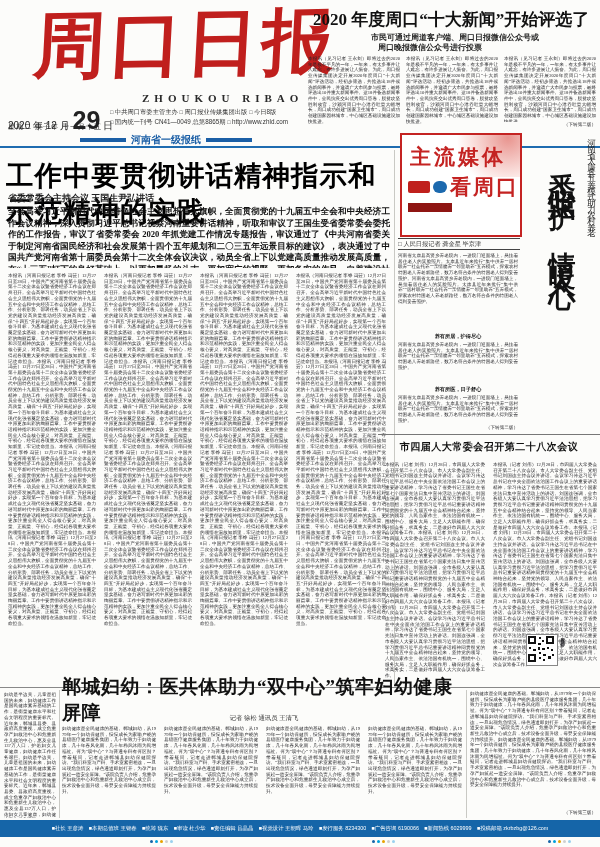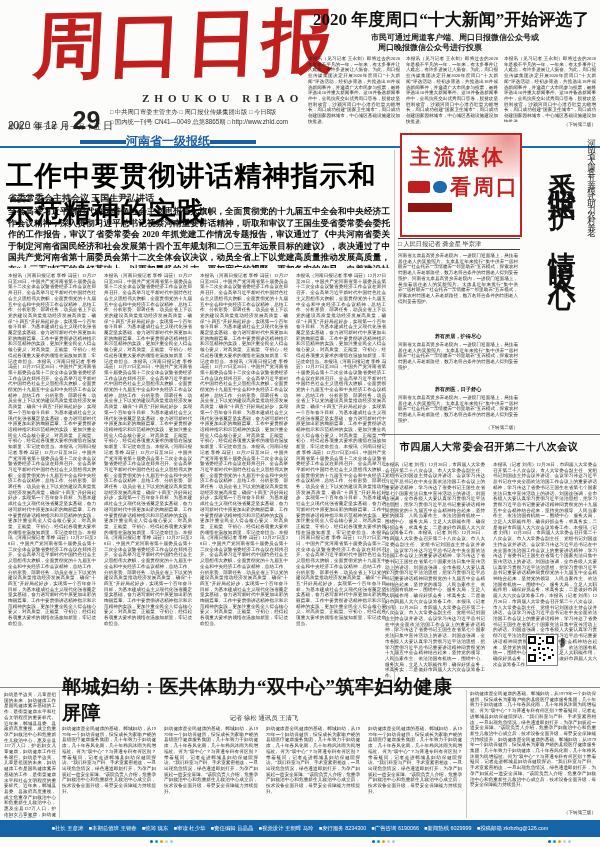--- a/index.html
+++ b/index.html
@@ -14,21 +14,21 @@
   .hrule{position:absolute;height:1px;background:#9aa0a8;}
   .blue-rule{position:absolute;background:#1f6cb0;}
   
   .brand{font-family:"Liberation Serif","DejaVu Serif",serif;font-weight:bold;color:#c01f1d;
          font-size:72px;letter-spacing:4px;transform:skewX(-4deg) rotate(-1deg);line-height:1;}
   .brand-pinyin{font-family:"Liberation Serif",serif;letter-spacing:5px;font-size:11px;color:#2b2b2b;font-weight:bold;}
   .dateline{font-size:10px;color:#222;}
   .dateline .big-day{font-size:25px;font-weight:bold;}
   .pubinfo{font-size:6.3px;color:#333;line-height:9px;}
   .pubinfo span::before{content:"□ ";font-size:5.5px;}
-  .grade{display:flex;align-items:center;color:#1b5fa6;font-weight:bold;font-size:12px;}
+  .grade{display:flex;align-items:center;gap:5px;color:#1b5fa6;font-weight:bold;font-size:10px;}
   .grade .bar{height:4px;background:#1b5fa6;width:46px;}
   
   .h-top{font-weight:bold;font-size:17px;color:#111;}
   .h-sub{font-size:8px;color:#222;}
   .h-main{font-weight:900;font-size:27.5px;letter-spacing:1px;color:#000;font-family:"Liberation Sans",sans-serif;}
   .h-deck{font-size:9px;font-weight:bold;color:#222;}
   .lead{font-size:8.6px;line-height:11.6px;font-weight:bold;text-align:justify;color:#111;
         font-family:"Liberation Serif",serif;}
   
   .mediabox{border:2px solid #c42322;background:#fff;overflow:hidden;}

